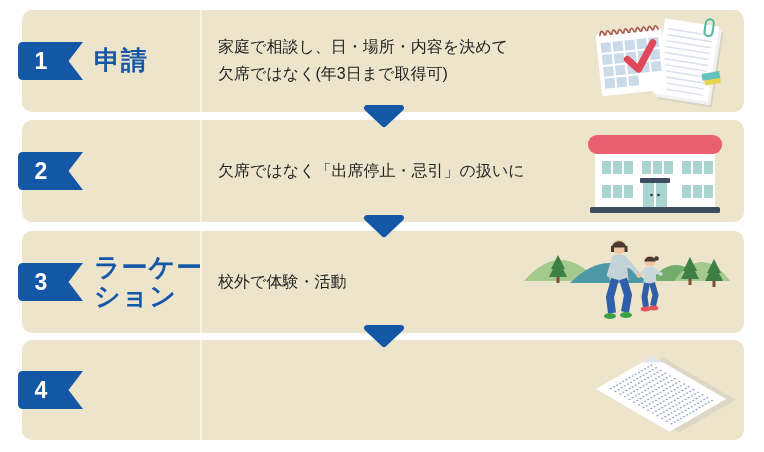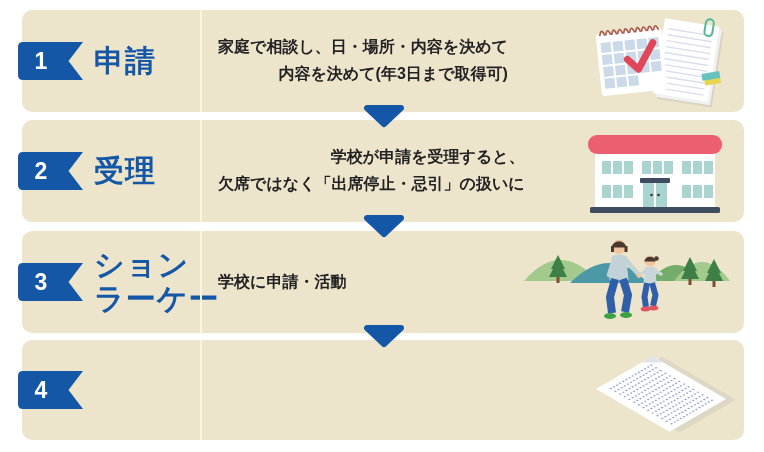--- a/index.html
+++ b/index.html
@@ -21,32 +21,31 @@
     width:65px;height:38px;
   }
   .badge svg{position:absolute;left:0;top:0;}
   .badge .num{
     position:absolute;left:0;top:0;width:46px;height:38px;
     text-align:center;line-height:38px;
     color:#ffffff;font-size:23px;font-weight:bold;
   }
   .step-label{
     position:absolute;left:72px;top:50%;transform:translateY(-50%);
-    color:#1457a6;font-size:30px;font-weight:bold;line-height:1.12;
+    color:#1457a6;font-size:26px;font-weight:bold;line-height:1.12;
     white-space:nowrap;letter-spacing:1px;
   }
   .divider{
     position:absolute;left:178px;top:0;width:2px;height:100%;
     background:#faf4e0;
   }
   .desc{
     position:absolute;left:196px;top:50%;transform:translateY(-50%);
-    color:#222222;font-size:16px;font-weight:bold;line-height:1.68;
+    color:#222222;font-size:16px;font-weight:normal;line-height:1.68;
     white-space:nowrap;
-    text-align:right;
   }
   .icon-box{
     position:absolute;top:50%;transform:translateY(-50%);
   }
   .icon-box.i1{right:6px;width:152px;height:102px;}
   .icon-box.i2{right:14px;width:150px;height:96px;}
   .icon-box.i3{right:10px;width:212px;height:94px;}
   .icon-box.i4{right:8px;width:150px;height:100px;}
   .arrow{
     position:absolute;left:362px;width:44px;height:24px;z-index:3;
@@ -64,21 +63,21 @@
       <path d="M5,0 H65 L50.5,19 L65,38 H5 Q0,38 0,33 V5 Q0,0 5,0 Z" fill="#1457a6"></path>
     </svg>
     <span class="num">1</span>
   </div>
   <div class="step-label">
     <span>申請</span>
   </div>
   <div class="divider"></div>
   <div class="desc">
     <div>家庭で相談し、日・場所・内容を決めて</div>
-    <div>内容を決めて(年3日まで取得可)</div>
+    <div>欠席ではなく(年3日まで取得可)</div>
   </div>
   <div class="icon-box i1">
     <svg width="152" height="102" viewBox="0 0 152 102">
 
       <g transform="rotate(9 100 55)">
         <rect x="77" y="17" width="55" height="76" fill="#d9d3c2"></rect>
         <rect x="75" y="15" width="55" height="76" fill="#f1f1f1"></rect>
         <rect x="72" y="12" width="55" height="76" fill="#ffffff"></rect>
         <g stroke="#d9dfeb" stroke-width="1.4">
           <line x1="77" y1="22" x2="122" y2="22"></line>
@@ -146,26 +145,22 @@
     </svg>
 </div>
 
 <div class="row r2">
   <div class="badge">
     <svg width="65" height="38" viewBox="0 0 65 38">
       <path d="M5,0 H65 L50.5,19 L65,38 H5 Q0,38 0,33 V5 Q0,0 5,0 Z" fill="#1457a6"></path>
     </svg>
     <span class="num">2</span>
   </div>
-  <div class="step-label">
-    <span>受理</span>
-  </div>
   <div class="divider"></div>
   <div class="desc">
-    <div>学校が申請を受理すると、</div>
     <div>欠席ではなく「出席停止・忌引」の扱いに</div>
   </div>
   <div class="icon-box i2">
     <svg width="150" height="96" viewBox="0 0 150 96">
       <rect x="15" y="27" width="120" height="58" fill="#ffffff"></rect>
       <rect x="8" y="12" width="134" height="19" rx="9" fill="#ec5f70"></rect>
       <g fill="#a9d4d0">
         <rect x="22" y="38" width="9" height="13"></rect>
           <rect x="33" y="38" width="9" height="13"></rect>
           <rect x="44" y="38" width="9" height="13"></rect>
@@ -199,26 +194,26 @@
 </div>
 
 <div class="row r3">
   <div class="badge">
     <svg width="65" height="38" viewBox="0 0 65 38">
       <path d="M5,0 H65 L50.5,19 L65,38 H5 Q0,38 0,33 V5 Q0,0 5,0 Z" fill="#1457a6"></path>
     </svg>
     <span class="num">3</span>
   </div>
   <div class="step-label">
+    <div>ラーケー</div>
     <div>ション</div>
-    <div>ラーケー</div>
   </div>
   <div class="divider"></div>
   <div class="desc">
-    <div>学校に申請・活動</div>
+    <div>校外で体験・活動</div>
   </div>
   <div class="icon-box i3">
     <svg width="212" height="94" viewBox="0 0 212 94">
 
       <path d="M2,46 Q38,4 76,46 Z" fill="#a3c98c"></path>
       <path d="M128,46 Q154,14 180,46 Z" fill="#74ac6b"></path>
       <path d="M152,46 Q180,8 208,46 Z" fill="#a3c98c"></path>
       <path d="M48,48 Q88,8 126,48 Z" fill="#4d98a6"></path>
 
       <g>

